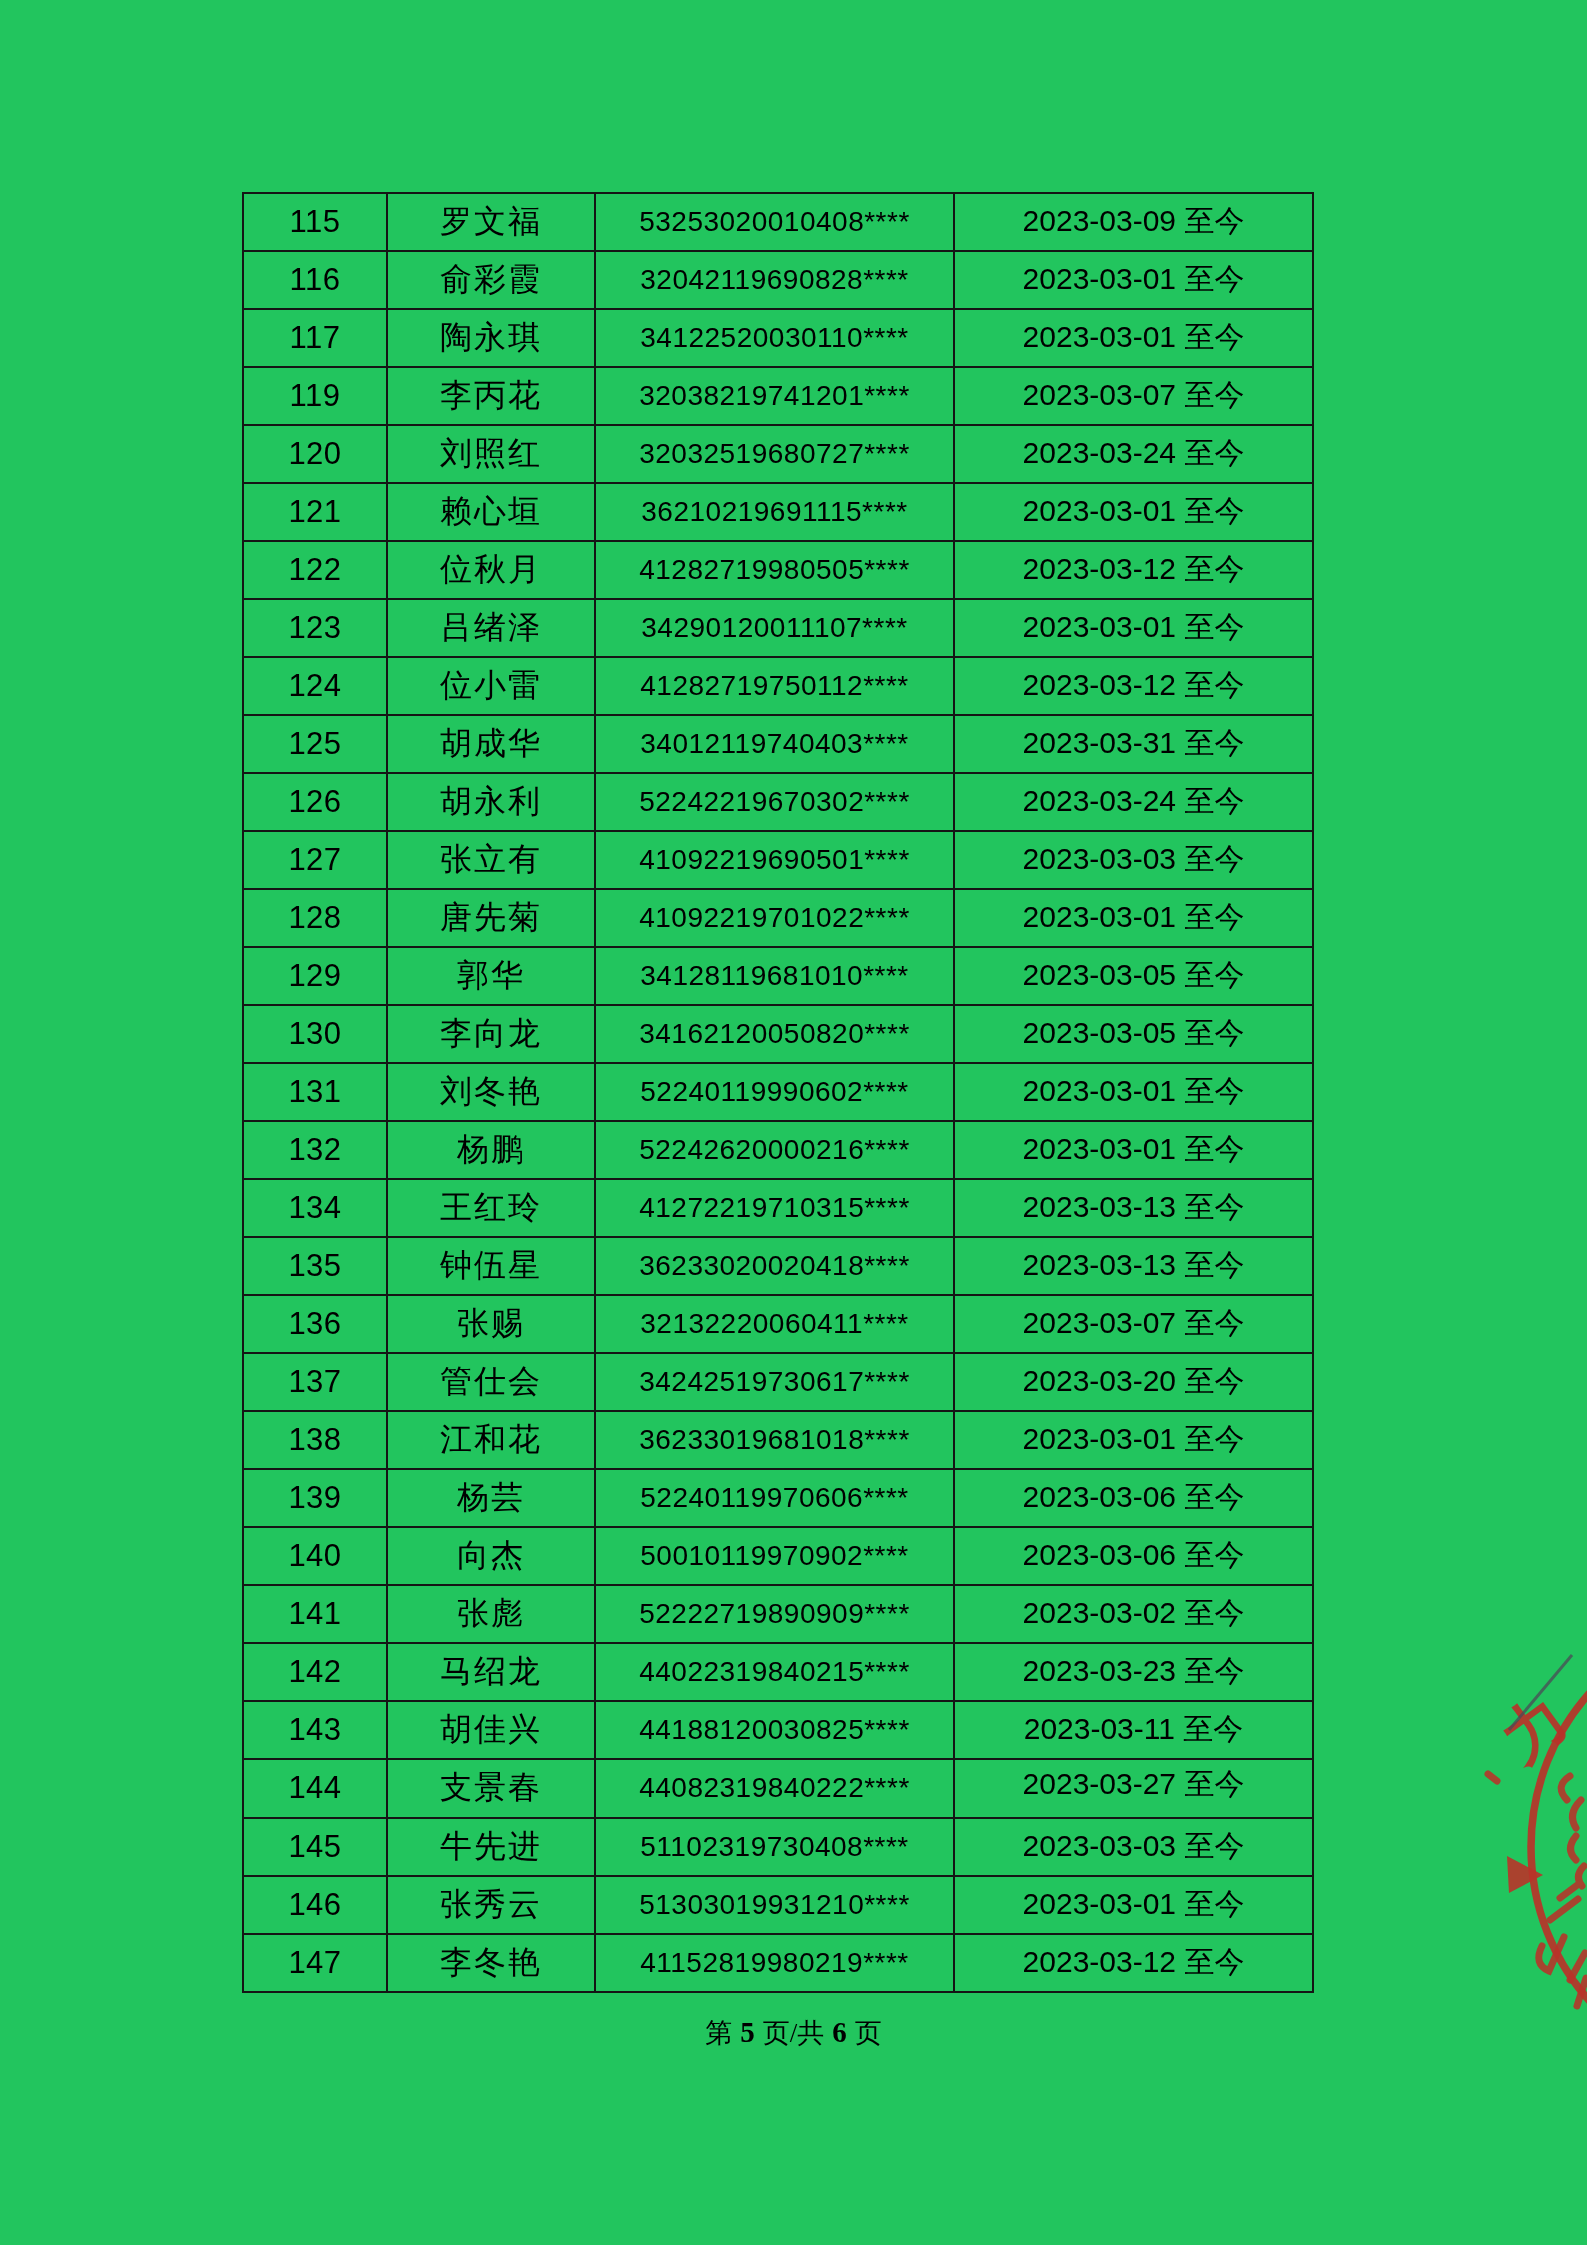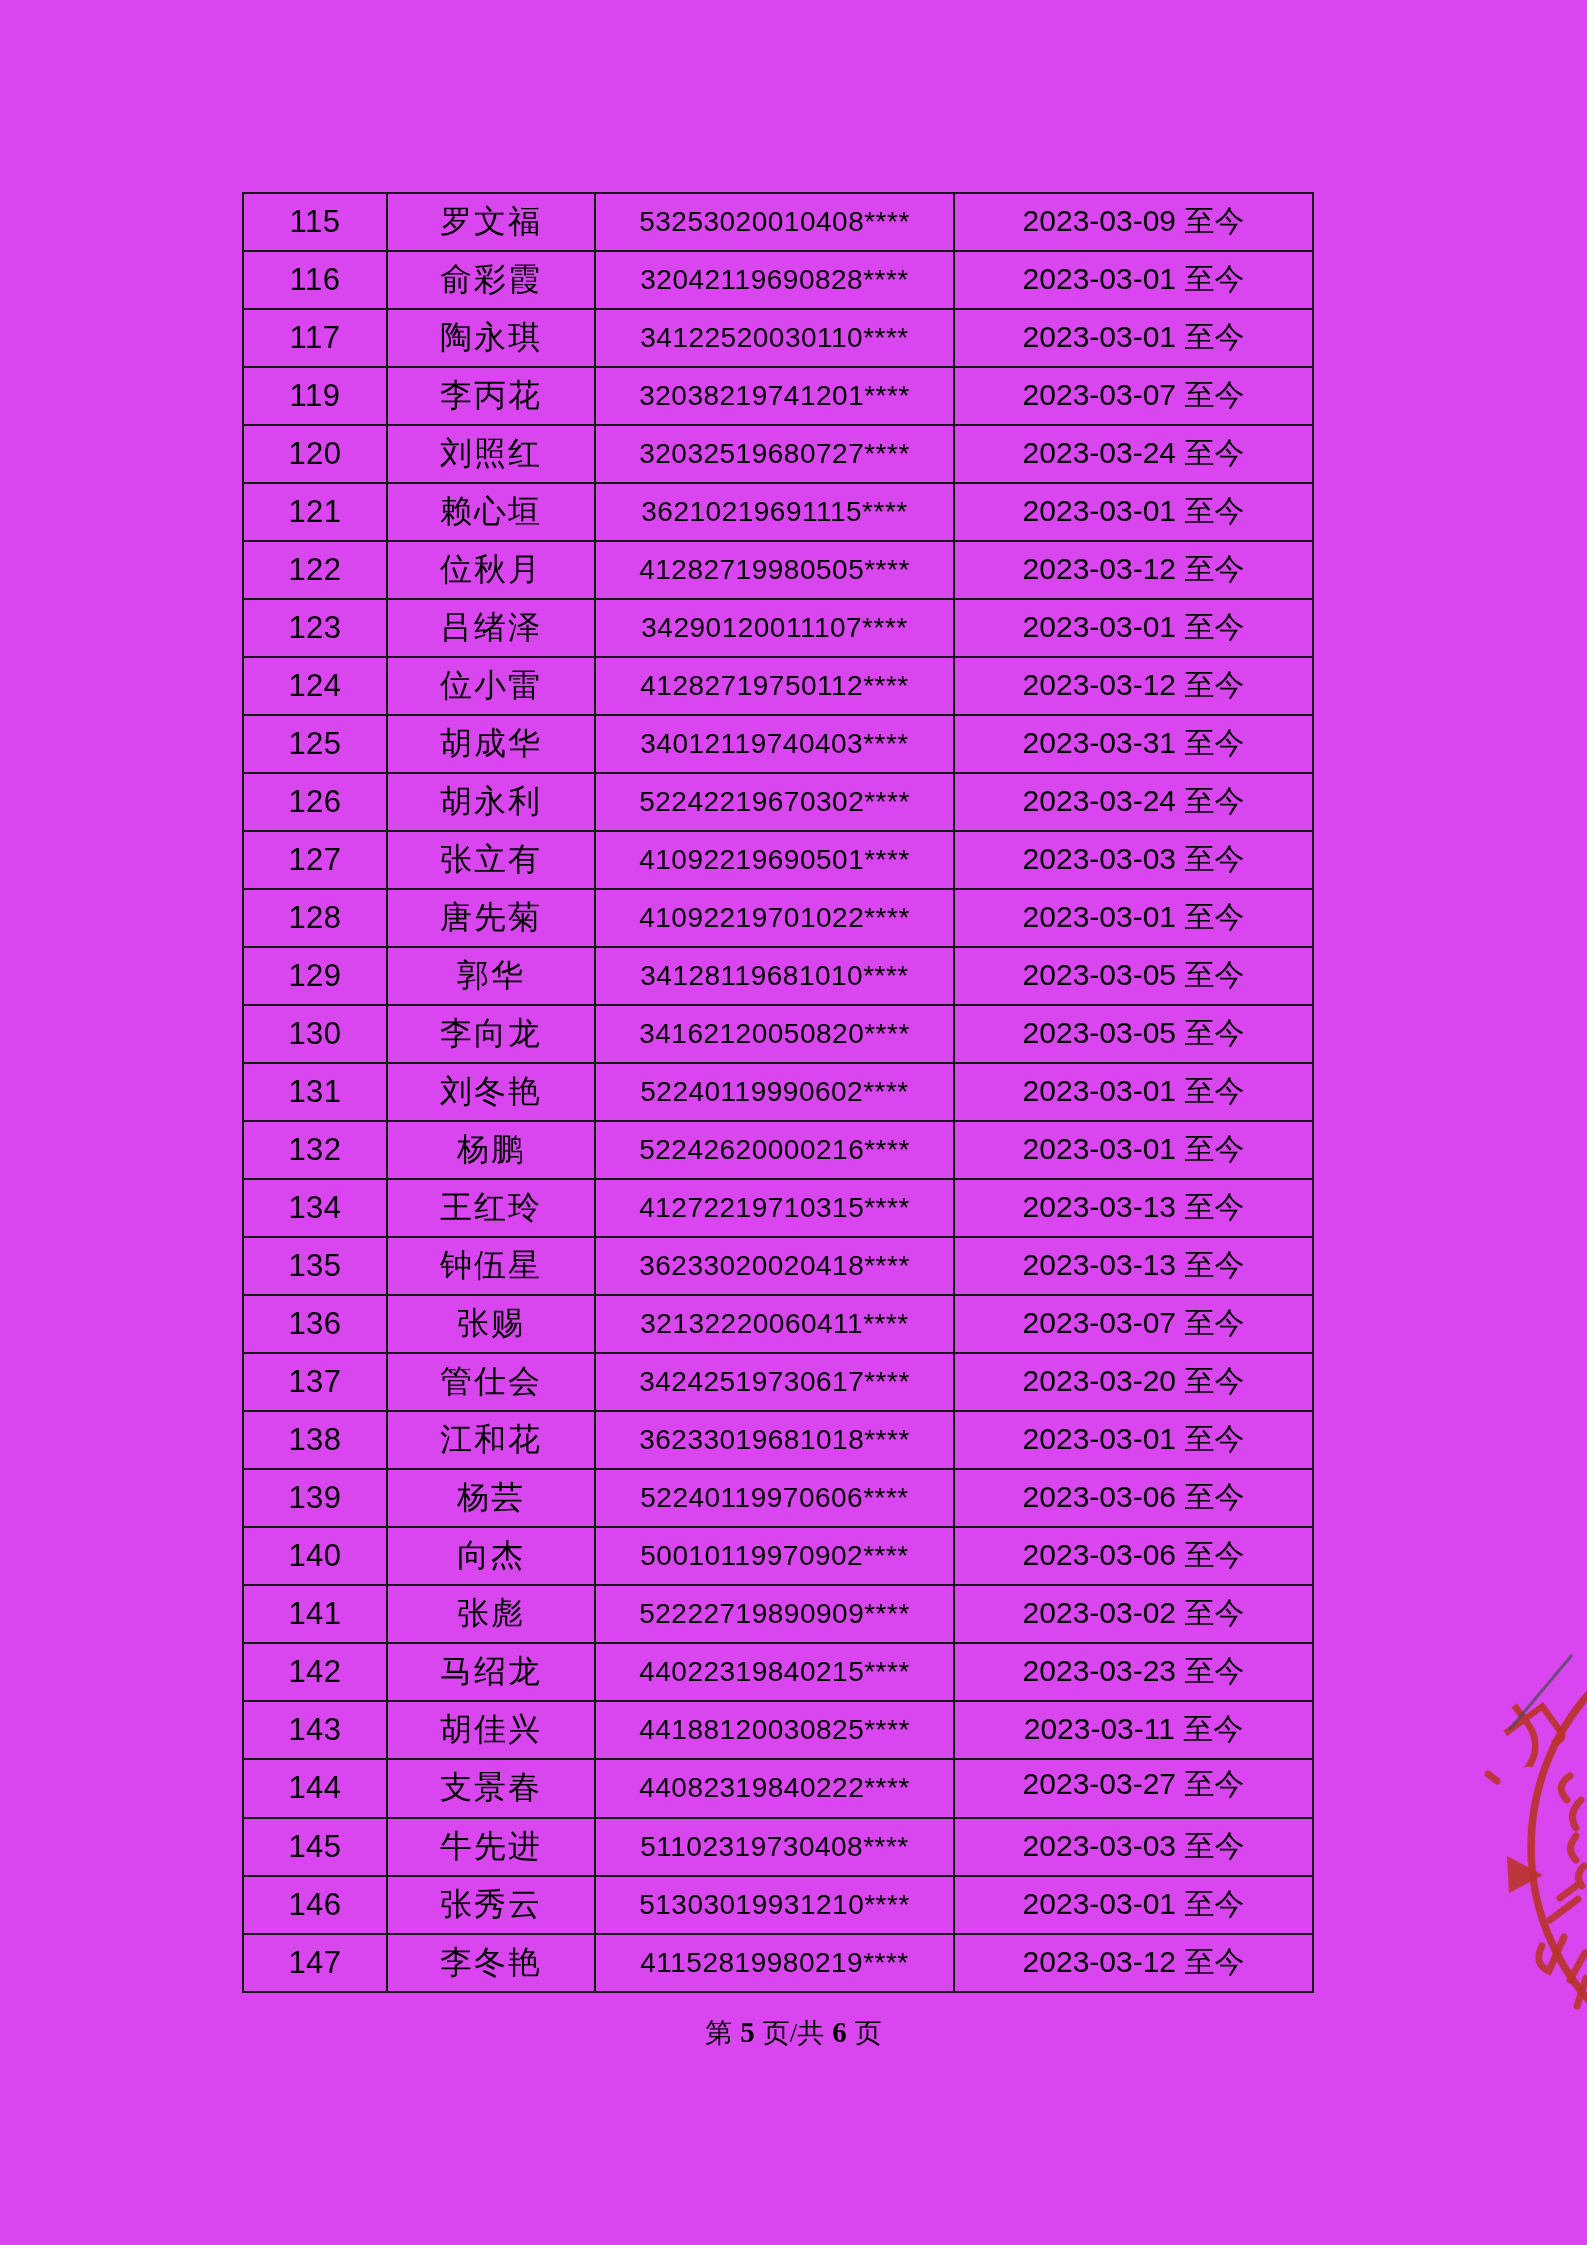--- a/index.html
+++ b/index.html
@@ -1,19 +1,19 @@
 <!DOCTYPE html>
 <html><head>
 <meta charset="utf-8">
 <style>
   html,body{margin:0;padding:0;background:#ffffff;}
   .page{
     position:relative;
     width:1587px;height:2245px;
-    background:#d946ef;
+    background:#22c55e;
     overflow:hidden;
     font-family:"Liberation Sans","DejaVu Sans",sans-serif;
     color:#000;
   }
   table.roster{
     position:absolute;
     left:242px;top:192px;
     width:1070px;height:1801px;
     border-collapse:collapse;
     table-layout:fixed;

